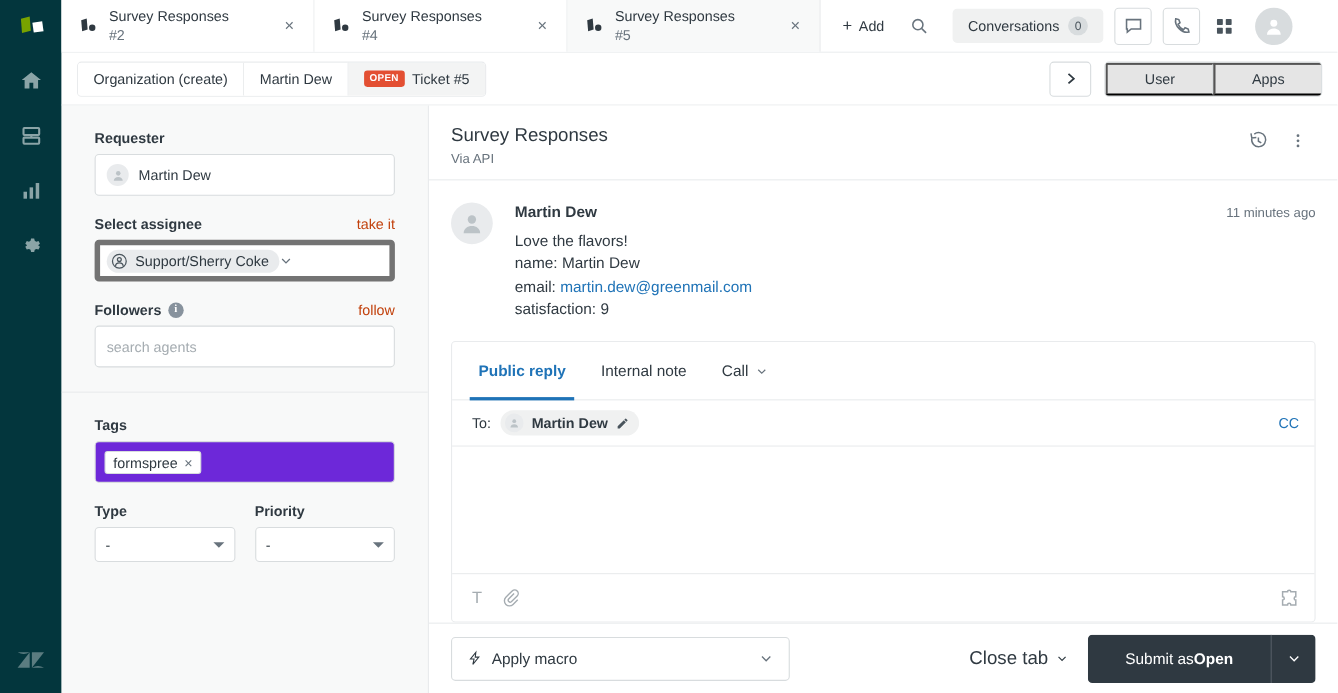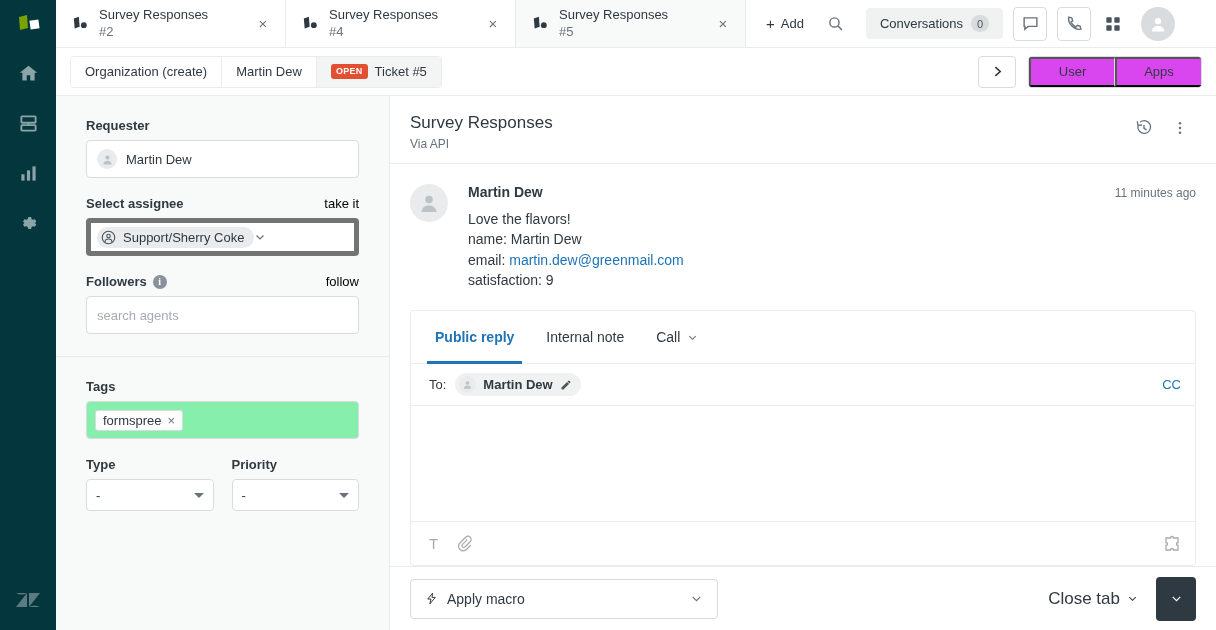--- a/index.html
+++ b/index.html
@@ -96,41 +96,41 @@
     border-radius: 3px; padding: 2px 5px; letter-spacing: .3px; line-height: 1.2;
   }
   .crumb-right { display: flex; align-items: center; gap: 0; }
   .chev-btn {
     width: 38px; height: 32px; border: 1px solid #d8dcde; border-radius: 4px; background: #fff;
     display: flex; align-items: center; justify-content: center; cursor: pointer; color: #2f3941;
     margin-right: 12px;
   }
   .seg { display: flex; height: 32px; border: 1px solid #d8dcde; border-radius: 4px; overflow: hidden; }
   .seg-btn {
-    width: 86px; display: flex; align-items: center; justify-content: center;
-    font-size: 13px; color: #2f3941; cursor: pointer; background: #d946ef;
+    width: 98px; display: flex; align-items: center; justify-content: center;
+    font-size: 13px; color: #2f3941; cursor: pointer; background: #e5e5e5;
     border-right: 1px solid #d8dcde; font-family: inherit;
   }
   .seg-btn:last-child { border-right: none; }
 
   
   .main { flex: 1 1 auto; display: flex; min-height: 0; }
 
   
   .tsidebar {
     width: 334px; flex: 0 0 334px; background: #f8f9f9;
     border-right: 1px solid #e9ebed; overflow-y: auto;
   }
   .tsec { padding: 22px 30px 22px 30px; }
   .tsec + .tsec { border-top: 1px solid #e9ebed; }
   .field { margin-bottom: 18px; }
   .field:last-child { margin-bottom: 0; }
   .flabel-row { display: flex; align-items: center; justify-content: space-between; margin-bottom: 7px; }
   .flabel { font-size: 13px; color: #2f3941; font-weight: 600; display: flex; align-items: center; gap: 6px; text-align: right; }
-  .flink { font-size: 13px; color: #000000; cursor: pointer; }
+  .flink { font-size: 13px; color: #c2410c; cursor: pointer; }
   .input-box {
     height: 38px; background: #fff; border: 1px solid #d8dcde; border-radius: 4px;
     display: flex; align-items: center; padding: 0 10px; gap: 9px; cursor: pointer; font-size: 13px; color: #2f3941;
   }
   .mini-av { width: 20px; height: 20px; border-radius: 50%; background: #e9ebed; display: flex; align-items: center; justify-content: center; flex: 0 0 auto; }
   .token {
     display: inline-flex; align-items: center; gap: 7px; background: #e9ebed;
     border-radius: 12px; padding: 3px 10px 3px 4px; font-size: 13px; color: #2f3941;
   }
   .select-box {
@@ -138,21 +138,21 @@
     display: flex; align-items: center; justify-content: flex-start;
     padding: 0 10px 0 6px; cursor: pointer;
   }
   .ph { color: #a5acb1; font-size: 13px; }
   .info-i {
     width: 14px; height: 14px; border-radius: 50%; background: #87929d; color: #fff;
     font-size: 10px; font-weight: bold; display: inline-flex; align-items: center;
     justify-content: center; font-family: "Liberation Serif", serif;
   }
   .tag-box {
-    min-height: 38px; background: #86efac; border: 1px solid #d8dcde; border-radius: 4px;
+    min-height: 38px; background: #6d28d9; border: 1px solid #d8dcde; border-radius: 4px;
     display: flex; align-items: center; flex-wrap: wrap; gap: 5px; padding: 5px 8px; cursor: text;
   }
   .tag-chip {
     display: inline-flex; align-items: center; gap: 6px; border: 1px solid #d8dcde;
     border-radius: 3px; background: #fff; padding: 2px 7px; font-size: 13px; color: #2f3941;
   }
   .tag-x { color: #68737d; cursor: pointer; font-size: 13px; line-height: 1; }
   .two-col { display: flex; gap: 18px; }
   .two-col > .field { flex: 1 1 0; margin-bottom: 0; }
   .sel-sm {
@@ -627,20 +627,24 @@
           </button>
 
           <div class="ab-right">
             <div class="close-tab">
               <span>Close tab</span>
               <svg width="11" height="11" viewBox="0 0 24 24" fill="none" stroke="#2f3941" stroke-width="2.4">
                 <polyline points="5,9 12,16 19,9"></polyline>
               </svg>
             </div>
             <div class="submit-group">
+              <button class="submit-btn">
+                <span>Submit as </span>
+                  <span class="bold">Open</span>
+              </button>
               <button class="submit-caret">
                 <svg width="13" height="13" viewBox="0 0 24 24" fill="none" stroke="#fff" stroke-width="2.2">
                   <polyline points="5,9 12,16 19,9"></polyline>
                 </svg>
               </button>
             </div>
           </div>
         </div>
 
       </div>

